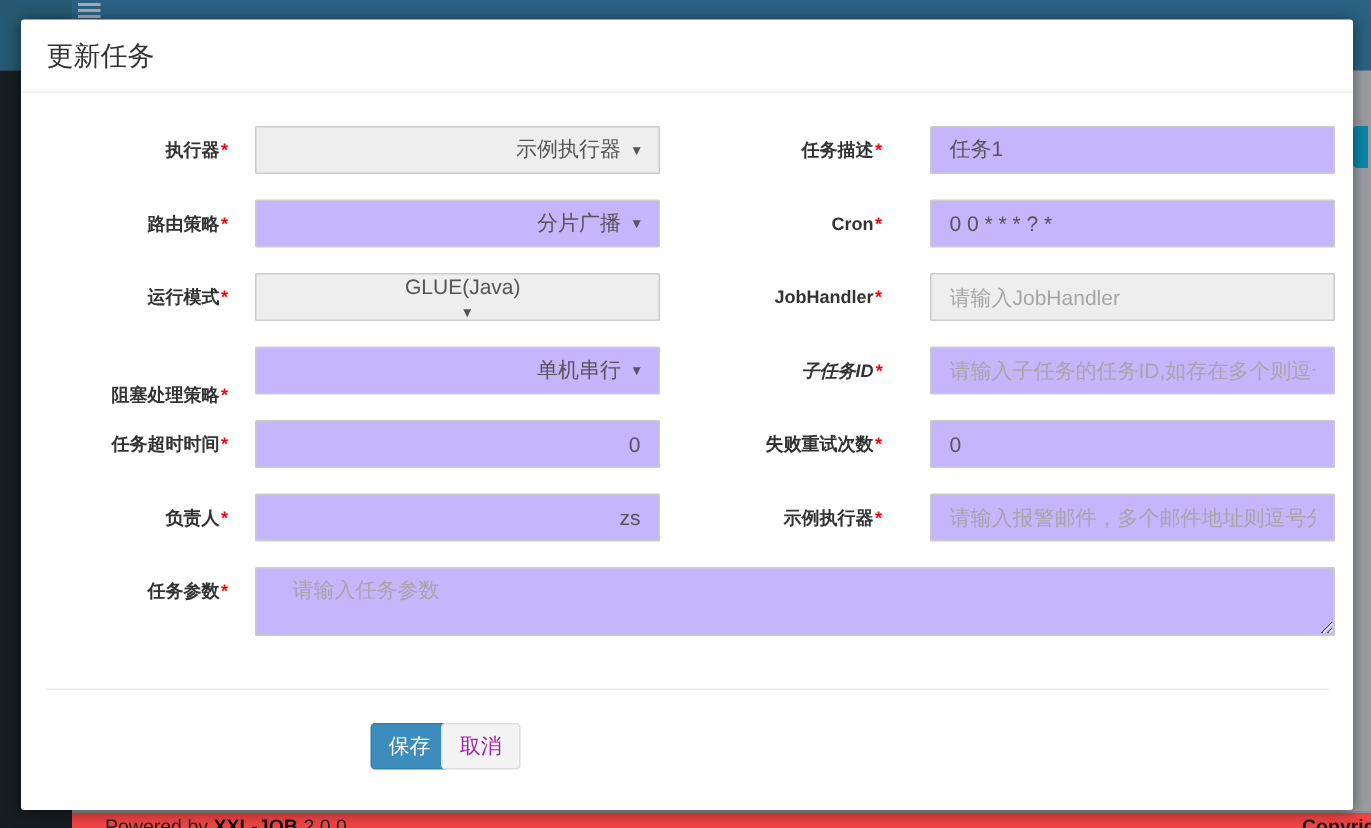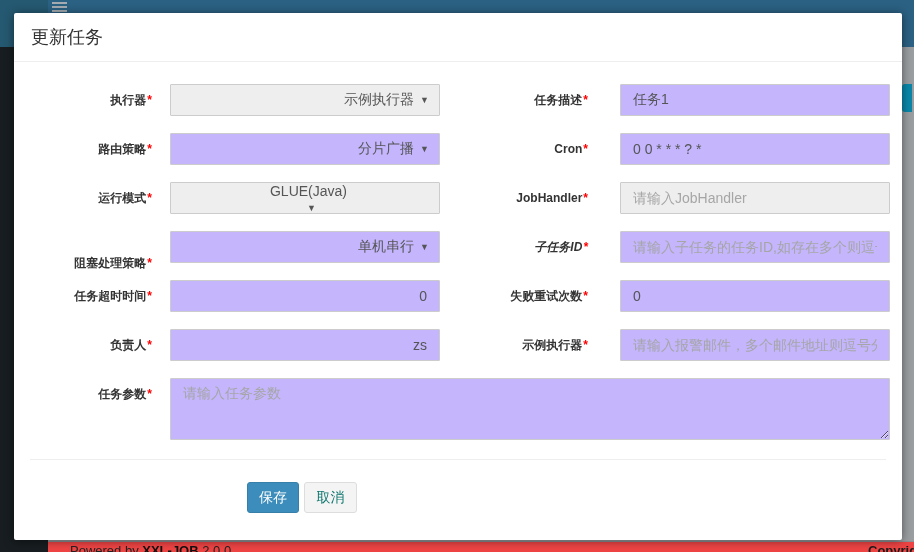--- a/index.html
+++ b/index.html
@@ -33,28 +33,28 @@
   .ctl-l{left:156px;text-align:right;}
   .ctl-r{left:606px;}
   input.ctl{padding:0 12px;outline:none;}
   input.ctl::placeholder{color:#a6a6a6;opacity:1;}
   .ctl.disabled{background:#eee;}
   .sel{display:flex;align-items:center;padding:0 10px 0 17px;cursor:pointer;}
   .sel .sel-val{flex:1;overflow:hidden;white-space:nowrap;}
   .sel .arrow{font-size:9px;color:#555;margin-left:6px;}
   .sel.disabled{cursor:default;}
 
-  textarea.ctl{left:156px;width:720px;height:62px;padding:6px 12px;resize:both;outline:none;font-family:inherit;}
+  textarea.ctl{left:156px;width:720px;height:46px;padding:6px 24px;resize:both;outline:none;font-family:inherit;}
   textarea.ctl::placeholder{color:#a6a6a6;opacity:1;}
 
   .divider{position:absolute;left:16px;top:446px;width:856px;height:0;border-top:1px solid #eee;}
 
   .btn{position:absolute;top:469px;height:31px;box-sizing:border-box;font-size:14px;border-radius:3px;cursor:pointer;font-family:inherit;}
   .btn-save{left:233px;width:52px;background:#3c8dbc;border:1px solid #367fa9;color:#fff;}
-  .btn-cancel{left:290px;width:53px;background:#f4f4f4;border:1px solid #ddd;color:#0f766e;}
+  .btn-cancel{left:280px;width:53px;background:#f4f4f4;border:1px solid #ddd;color:#a21caf;}
 </style>
 </head>
 <body>
 
 <div id="stage">
 
   <div class="content-strip"></div>
   <div class="navbar">
     <div class="logo-area"></div>
     <div class="menu-toggle">

